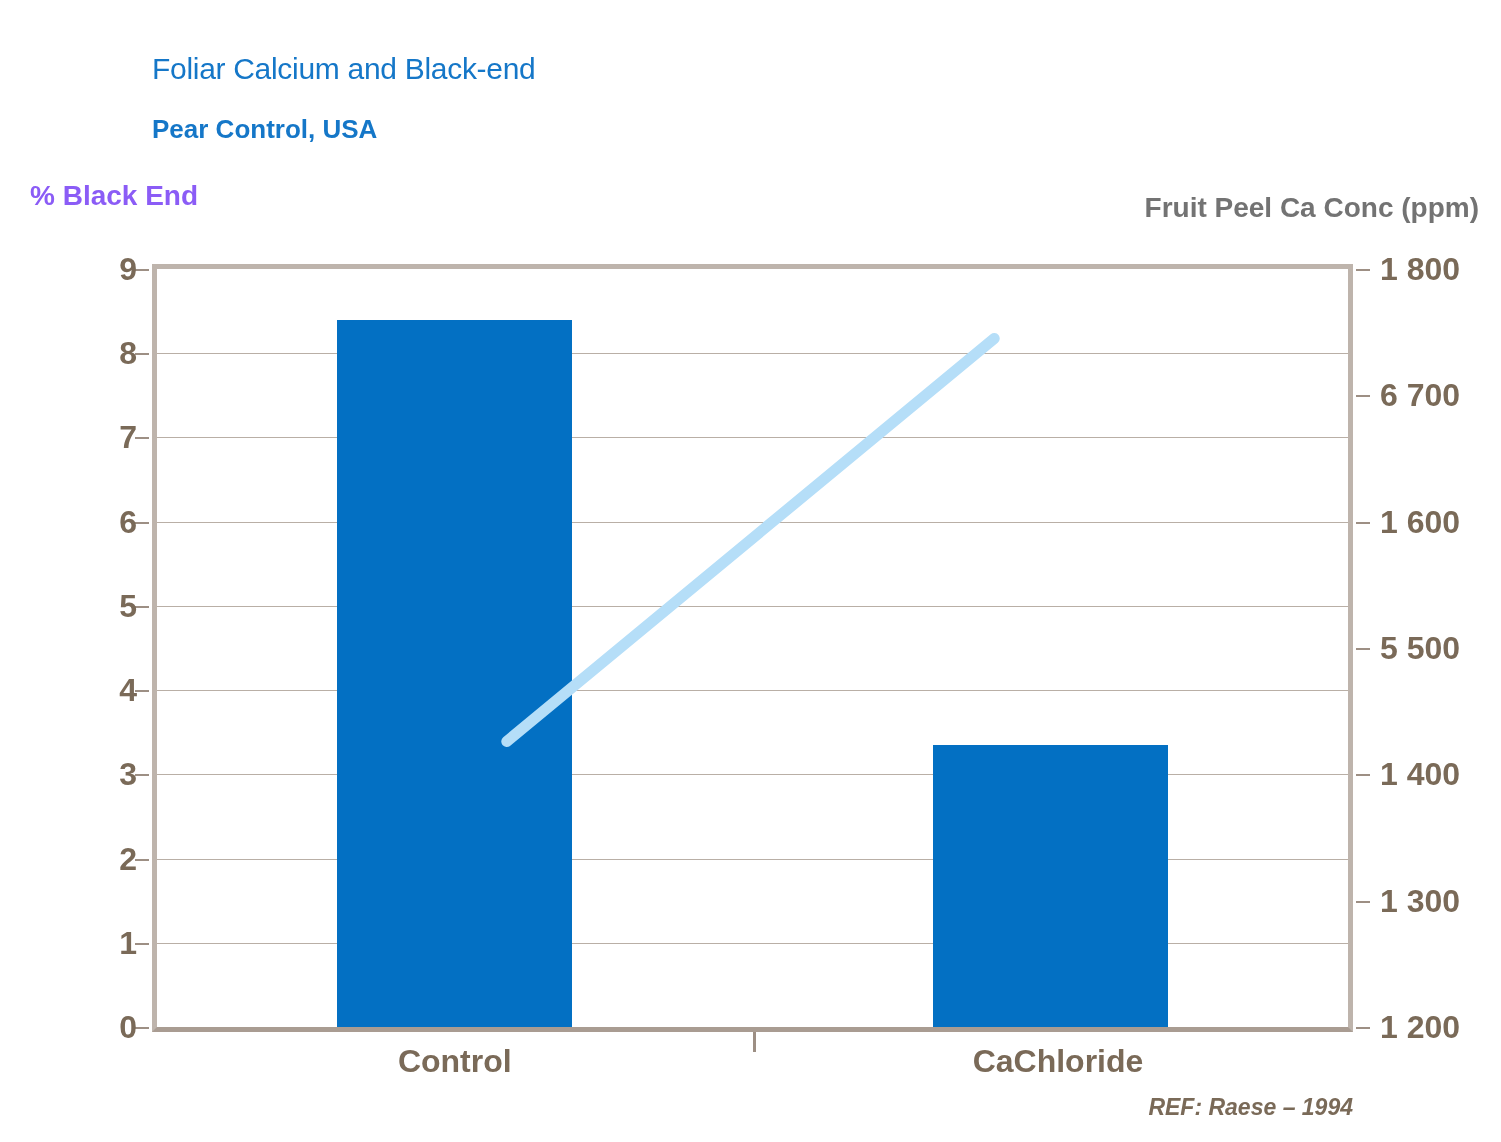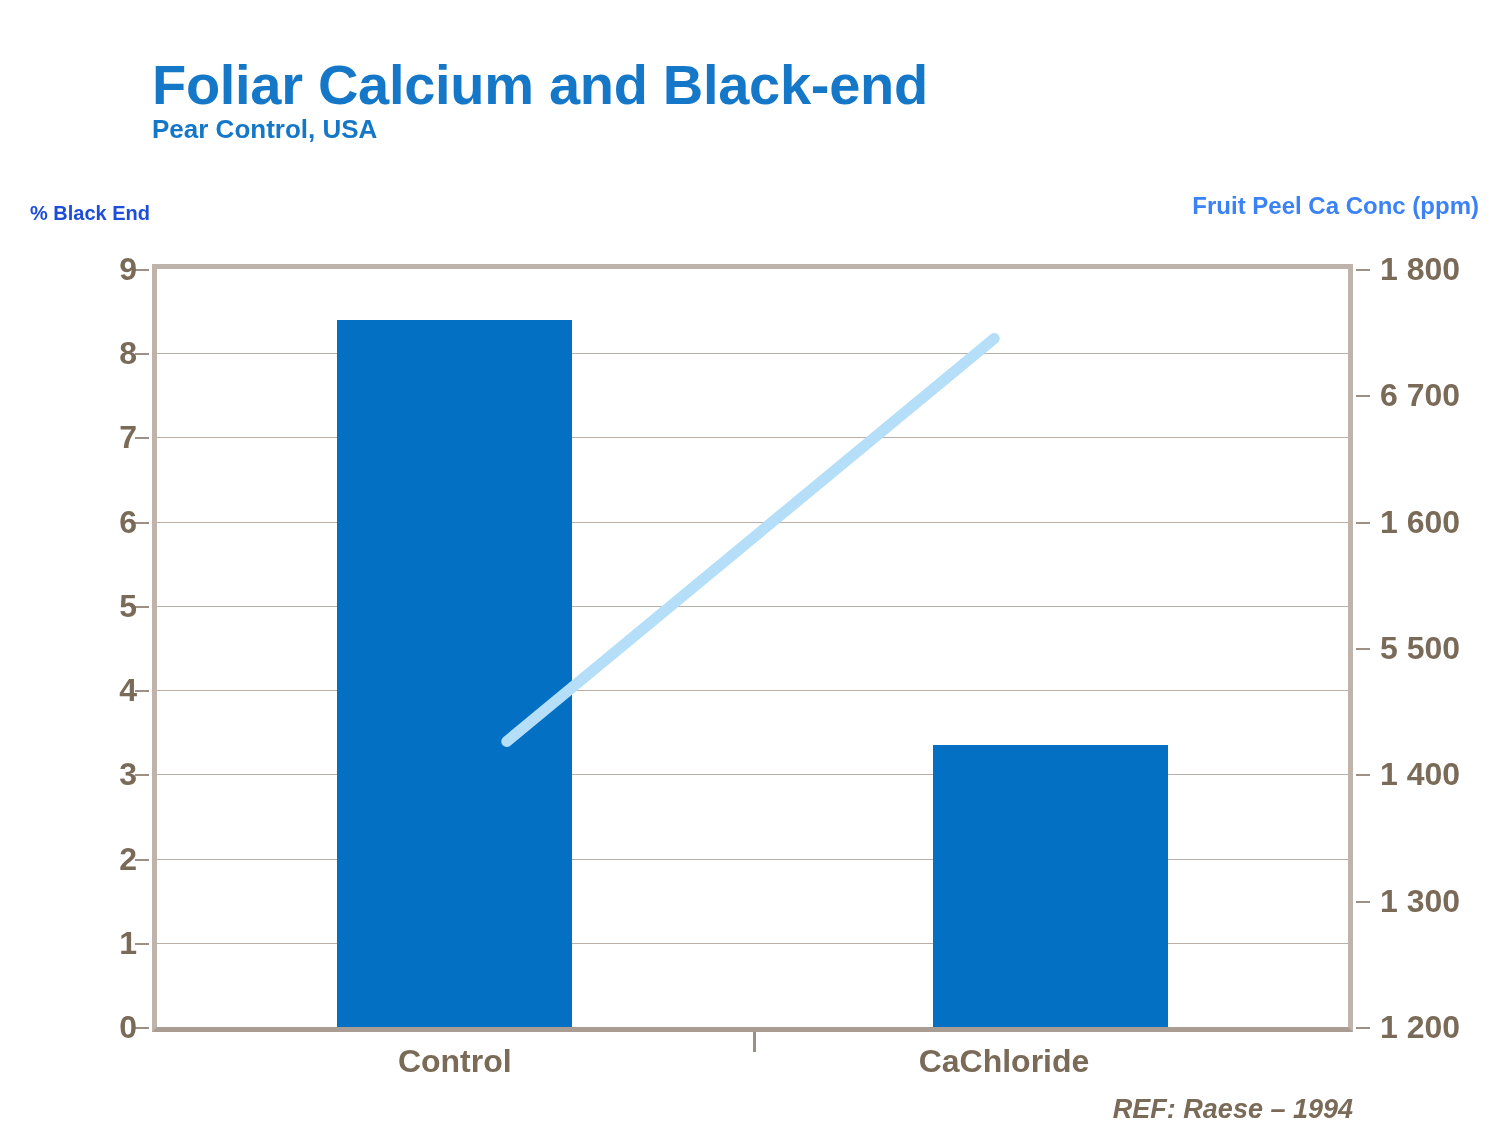--- a/index.html
+++ b/index.html
@@ -13,53 +13,53 @@
     font-family: "Liberation Sans", sans-serif;
     position: relative;
     overflow: hidden;
   }
 
   
   #chart-title {
     position: absolute;
     left: 152px;
     top: 52px;
-    font-size: 56px;
-    font-weight: bold;
+    font-size: 30px;
+    font-weight: normal;
     color: #1577C8;
     letter-spacing: -0.3px;
     white-space: nowrap;
   }
   #chart-subtitle {
     position: absolute;
     left: 152px;
     top: 114px;
     font-size: 26px;
     font-weight: bold;
     color: #1577C8;
     white-space: nowrap;
   }
 
   
   #left-axis-title {
     position: absolute;
     left: 30px;
-    top: 202px;
-    font-size: 20px;
-    font-weight: bold;
-    color: #1d4ed8;
+    top: 180px;
+    font-size: 28px;
+    font-weight: bold;
+    color: #8b5cf6;
     white-space: nowrap;
   }
   #right-axis-title {
     position: absolute;
     right: 22px;
     top: 192px;
-    font-size: 24px;
-    font-weight: bold;
-    color: #3b82f6;
+    font-size: 28px;
+    font-weight: bold;
+    color: #737373;
     white-space: nowrap;
     text-align: right;
   }
 
   
   #plot-frame {
     position: absolute;
     left: 152px;
     top: 264px;
     width: 1191px;
@@ -133,21 +133,21 @@
     color: #7A6A58;
     transform: translateX(-50%);
     white-space: nowrap;
   }
 
   
   #reference {
     position: absolute;
     right: 148px;
     top: 1094px;
-    font-size: 27px;
+    font-size: 23px;
     font-weight: bold;
     font-style: italic;
     color: #7A6A58;
     white-space: nowrap;
   }
 </style>
 </head>
 <body>
 
 <div id="chart-title">Foliar Calcium and Black-end</div>
@@ -211,16 +211,16 @@
     <div class="ylabel-right" style="left: 1380px; top: 774.333px;">1 400</div>
     <div style="position: absolute; left: 1356px; top: 900.667px; width: 14px; height: 2px; background: rgb(157, 143, 132);"></div>
     <div class="ylabel-right" style="left: 1380px; top: 900.667px;">1 300</div>
     <div style="position: absolute; left: 1356px; top: 1027px; width: 14px; height: 2px; background: rgb(157, 143, 132);"></div>
     <div class="ylabel-right" style="left: 1380px; top: 1027px;">1 200</div>
     <div style="position: absolute; left: 752.5px; top: 1032px; width: 3px; height: 20px; background: rgb(157, 143, 132);"></div>
   </div>
 
 <div id="cat-labels">
     <div class="cat-label" style="left: 454.75px;">Control</div>
-    <div class="cat-label" style="left: 1004px;">CaChloride</div>
+    <div class="cat-label" style="left: 1058px;">CaChloride</div>
   </div>
 
 <div id="reference">REF: Raese – 1994</div>
 
 </body></html>

